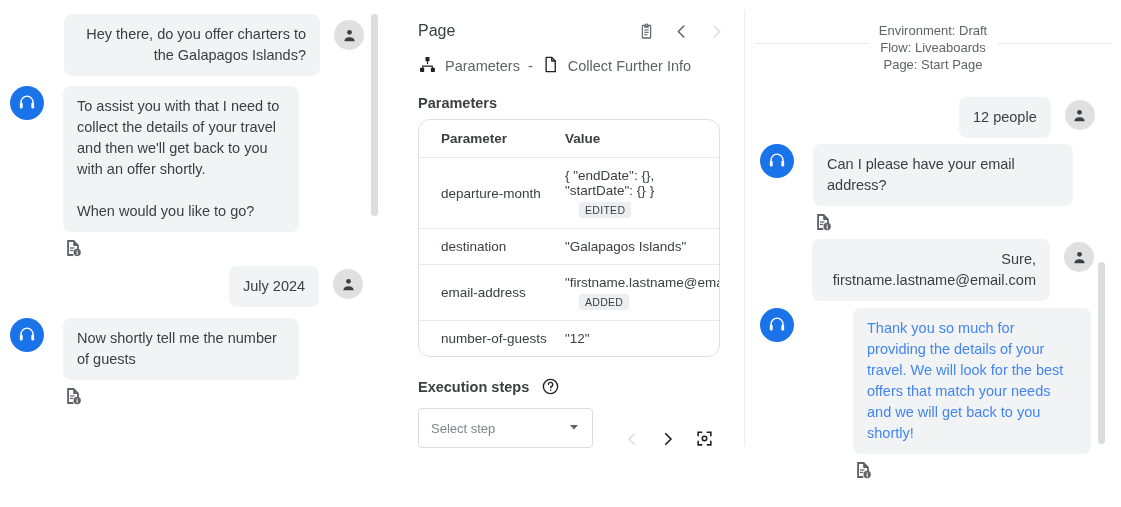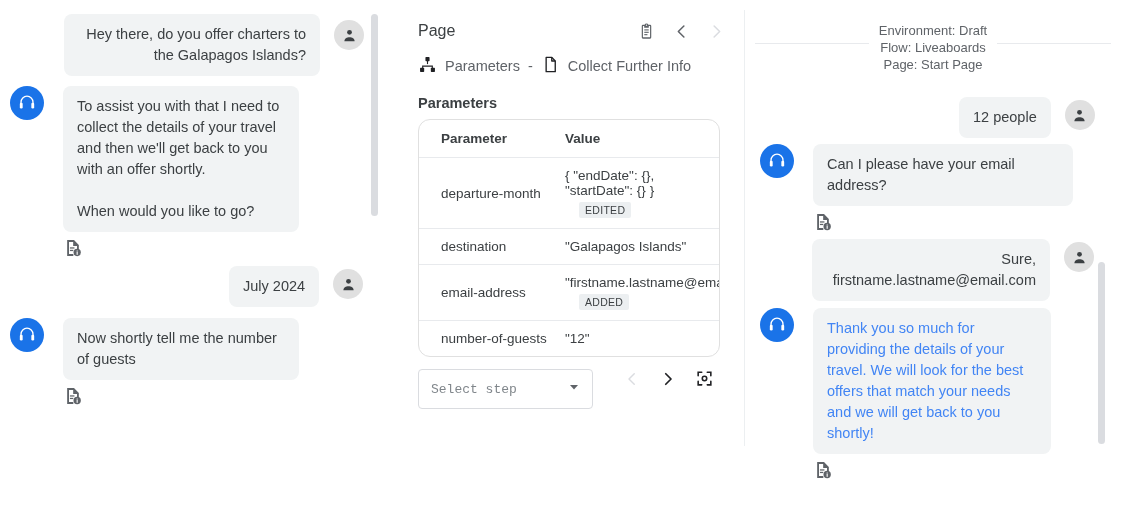--- a/index.html
+++ b/index.html
@@ -76,21 +76,21 @@
   .ptable tr:last-child td{border-bottom:none;}
   .ptable col.k{width:132px;}
   .val-wrap{white-space:normal;}
   .tag{
     display:inline-block;background:#eceff1;color:#3c4043;
     font-size:10.5px;letter-spacing:.3px;
     padding:2px 6px;border-radius:2px;margin-top:4px;margin-left:14px;
   }
   .exec-head{display:flex;align-items:center;gap:12px;padding:20px 18px 0 18px;}
   .exec-label{font-size:14.5px;font-weight:700;color:#3c4043;}
-  .exec-row{display:flex;align-items:flex-start;gap:11px;padding:12px 18px 0 18px;font-family:Liberation Mono, monospace;}
+  .exec-row{display:flex;align-items:flex-end;gap:11px;padding:12px 18px 0 18px;}
   .select-step{
     width:175px;height:40px;border:1px solid #dadce0;border-radius:4px;
     display:flex;align-items:center;justify-content:space-between;
     padding:0 12px;box-sizing:border-box;cursor:pointer;
   }
   .select-step span{font-size:13px;color:#80868b;}
   .exec-ctrls{display:flex;align-items:center;gap:0;margin-left:10px;}
   .exec-ctrls>*{width:36px;display:flex;align-items:center;justify-content:center;}
 
   
@@ -261,20 +261,30 @@
           </td>
         </tr>
         <tr>
           <td>number-of-guests</td>
           <td class="c2">"12"</td>
         </tr>
       </tbody>
     </table>
   </div>
 
+  <div class="exec-head">
+    <span class="exec-label">Execution steps</span>
+    <span class="icon-btn">
+      <svg width="19" height="19" viewBox="0 0 24 24" fill="none" stroke="#202124" stroke-width="1.7">
+        <circle cx="12" cy="12" r="9"></circle>
+        <path d="M9.4 9.3a2.7 2.7 0 1 1 3.1 2.9v1.6" stroke-linecap="round"></path>
+        <circle cx="12.2" cy="16.8" r="1" fill="#202124" stroke="none"></circle>
+      </svg>
+    </span>
+  </div>
 
   <div class="exec-row">
     <div class="select-step">
       <span>Select step</span>
       <span>
         <svg width="12" height="12" viewBox="0 0 24 24" fill="#5f6368">
           <polygon points="4,8 20,8 12,17"></polygon>
         </svg>
       </span>
     </div>
@@ -351,21 +361,21 @@
   <div class="msg-row" style="left:67px;top:239px;">
     <div class="bubble user" style="width:238px;">Sure, firstname.lastname@email.com</div>
     <div class="avatar-user" style="margin-left:14px;margin-top:3px;">
       <svg width="17" height="17" viewBox="0 0 24 24" fill="#3c4043">
         <circle cx="12" cy="7.5" r="3.4"></circle>
           <path d="M4.8 20.2c0-3.6 3.4-5.6 7.2-5.6s7.2 2 7.2 5.6z"></path>
       </svg>
     </div>
   </div>
 
-  <div class="msg-row" style="left:15px;top:308px;">
+  <div class="msg-row" style="left:15px;top:308px;gap:40px;">
     <div class="avatar-agent" style="margin-right:19px;">
       <svg width="20" height="20" viewBox="0 0 24 24" fill="#ffffff">
         <path d="M12 3a8 8 0 0 0-8 8v4.3h1.6V11a6.4 6.4 0 0 1 12.8 0v4.3H20V11a8 8 0 0 0-8-8z"></path>
         <rect x="3.4" y="11.6" width="3.4" height="7" rx="1.5"></rect>
         <rect x="17.2" y="11.6" width="3.4" height="7" rx="1.5"></rect>
       </svg>
     </div>
     <div>
       <div class="bubble blue" style="width:238px;">Thank you so much for providing the details of your travel. We will look for the best offers that match your needs and we will get back to you shortly!</div>
       <span class="doc-info-icon">

